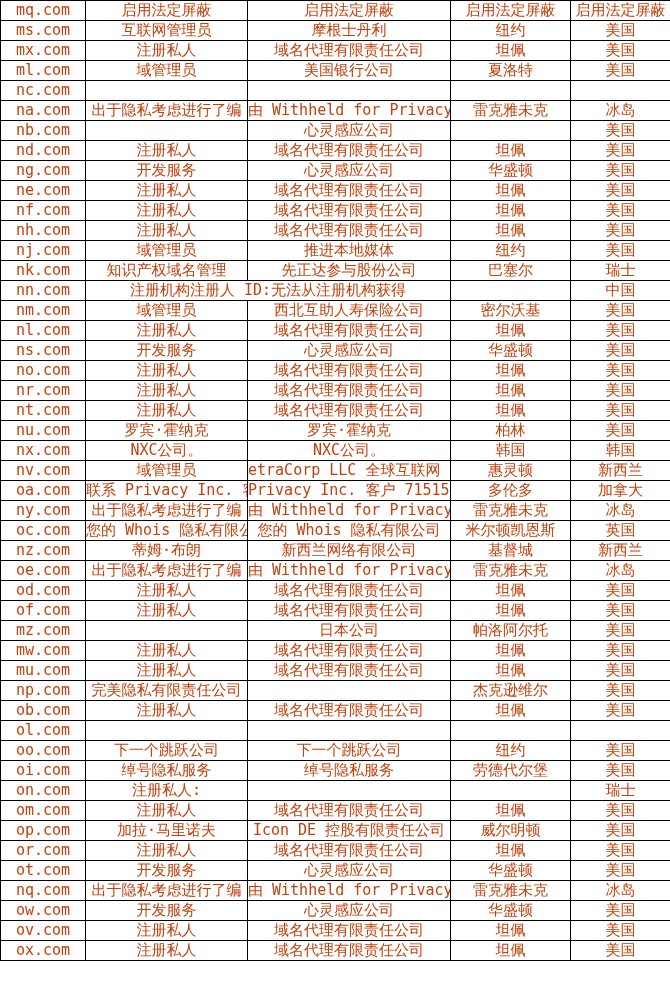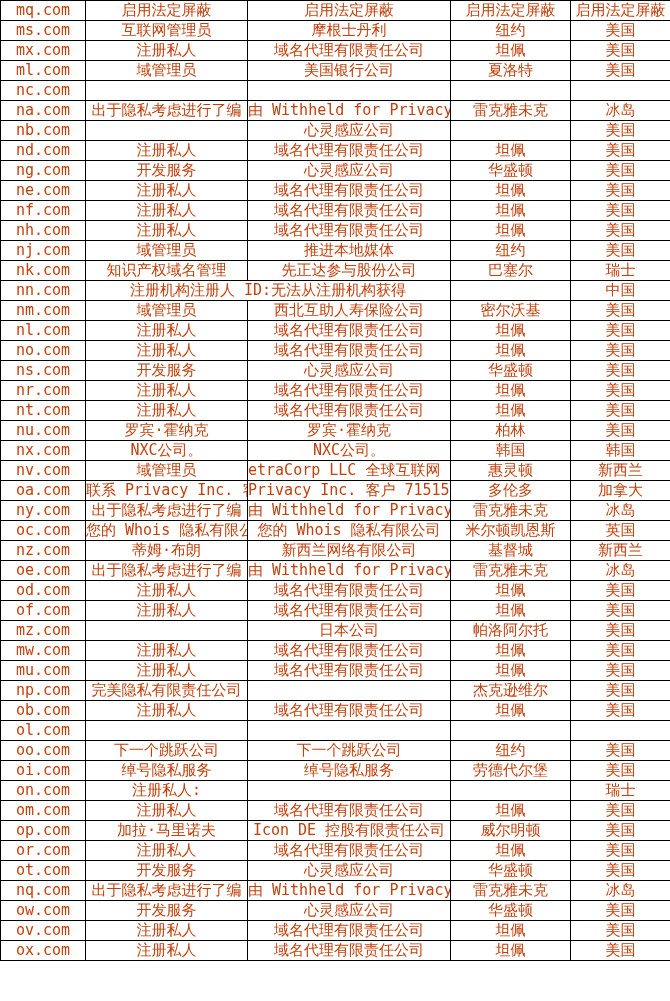--- a/index.html
+++ b/index.html
@@ -156,31 +156,31 @@
         <td>美国</td>
       </tr>
       <tr>
         <td>nl.com</td>
         <td>注册私人</td>
         <td>域名代理有限责任公司</td>
         <td>坦佩</td>
         <td>美国</td>
       </tr>
       <tr>
-        <td>no.com</td>
-        <td>注册私人</td>
-        <td>域名代理有限责任公司</td>
-        <td>坦佩</td>
-        <td>美国</td>
-      </tr>
-      <tr>
         <td>ns.com</td>
         <td>开发服务</td>
         <td>心灵感应公司</td>
         <td>华盛顿</td>
+        <td>美国</td>
+      </tr>
+      <tr>
+        <td>no.com</td>
+        <td>注册私人</td>
+        <td>域名代理有限责任公司</td>
+        <td>坦佩</td>
         <td>美国</td>
       </tr>
       <tr>
         <td>nr.com</td>
         <td>注册私人</td>
         <td>域名代理有限责任公司</td>
         <td>坦佩</td>
         <td>美国</td>
       </tr>
       <tr>

